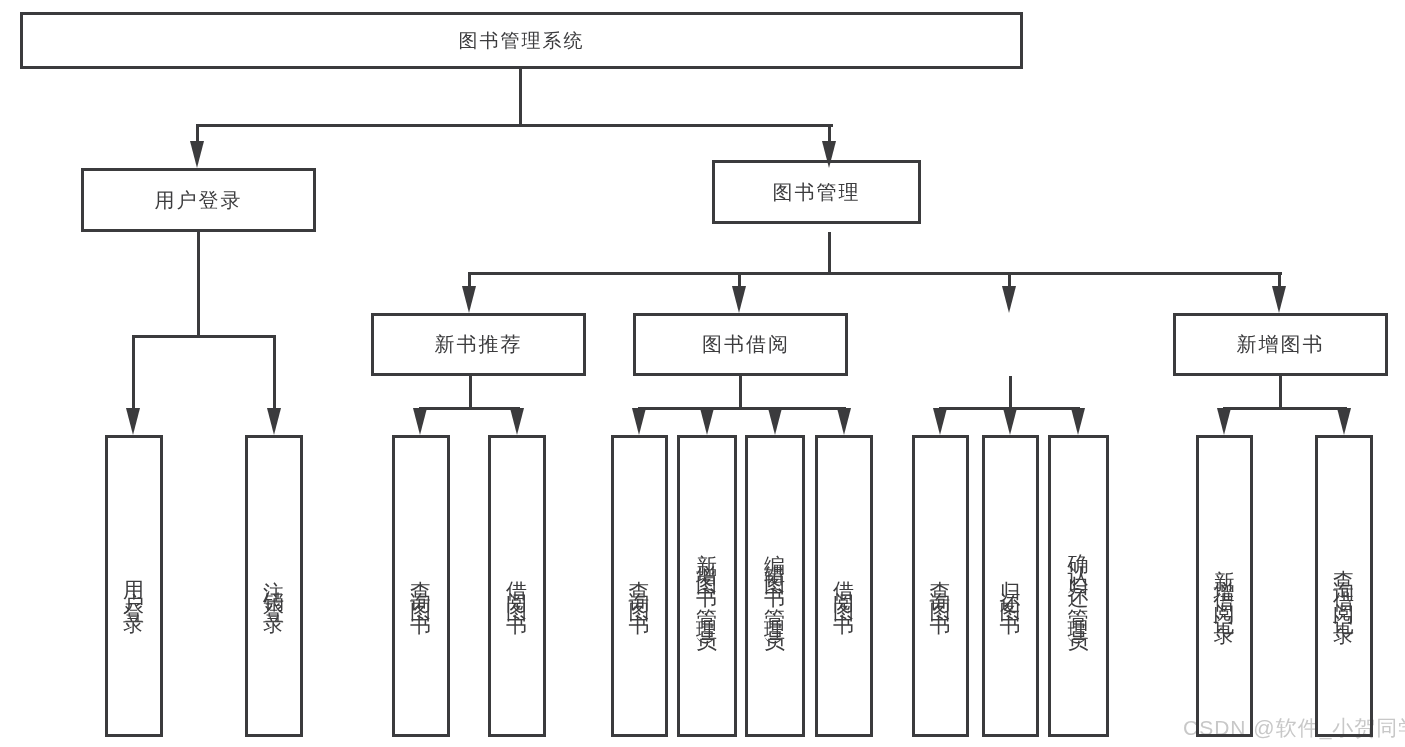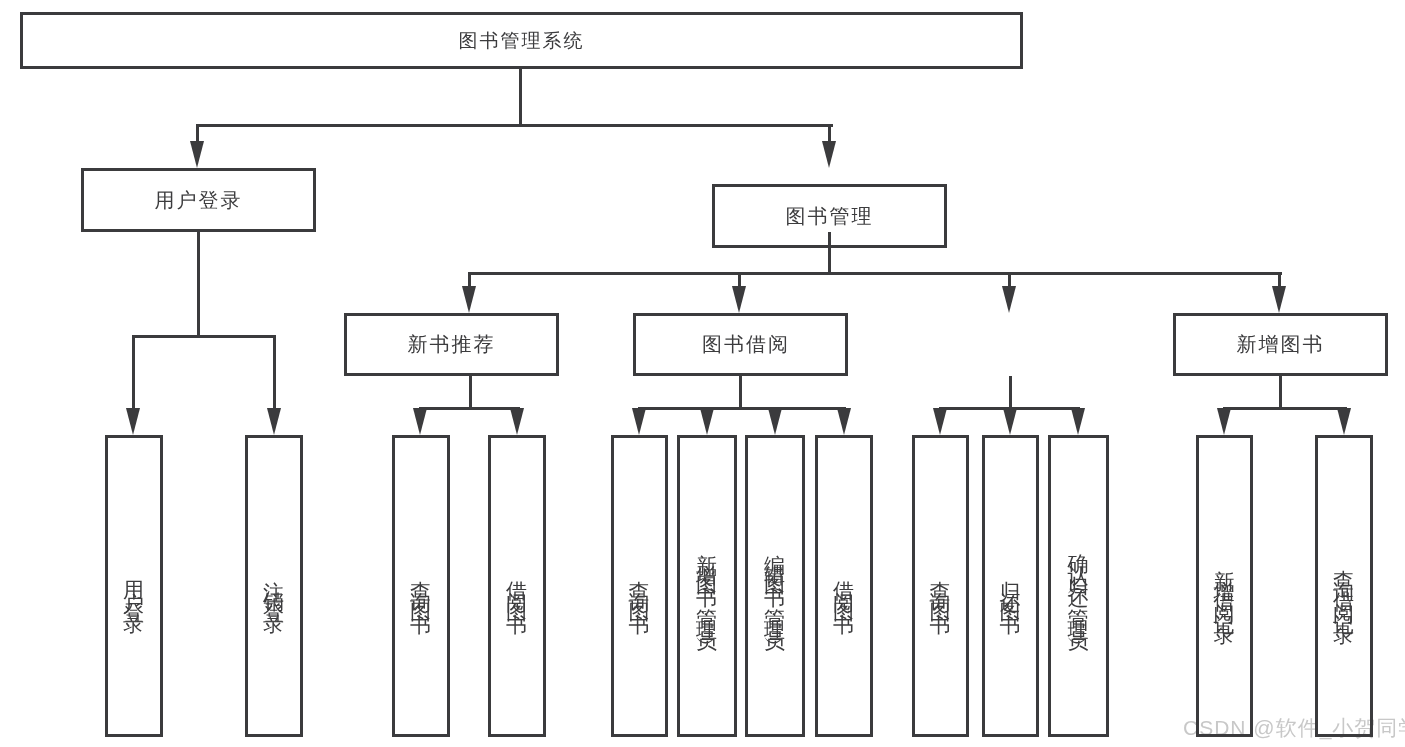--- a/index.html
+++ b/index.html
@@ -83,21 +83,21 @@
   <div class="vline" style="left:519px; top:68px; width:3px; height:59px;"></div>
   <div class="hline" style="left:196px; top:124px; width:637px; height:3px;"></div>
   <div class="vline" style="left:196px; top:124px; width:3px; height:20px;"></div>
   <div class="vline" style="left:828px; top:124px; width:3px; height:20px;"></div>
   <div class="arrow" style="left:190px; top:141px;"></div>
   <div class="arrow" style="left:822px; top:141px;"></div>
 
   <div class="node" style="left:81px; top:168px; width:235px; height:64px;">
     <span class="lbl">用户登录</span>
   </div>
-  <div class="node" style="left:712px; top:184px; width:235px; height:64px;">
+  <div class="node" style="left:712px; top:160px; width:209px; height:64px;">
     <span class="lbl">图书管理</span>
   </div>
 
   <div class="vline" style="left:197px; top:232px; width:3px; height:106px;"></div>
   <div class="hline" style="left:132px; top:335px; width:144px; height:3px;"></div>
   <div class="vline" style="left:132px; top:335px; width:3px; height:76px;"></div>
   <div class="vline" style="left:273px; top:335px; width:3px; height:76px;"></div>
   <div class="arrow" style="left:126px; top:408px;"></div>
   <div class="arrow" style="left:267px; top:408px;"></div>
 
@@ -112,21 +112,21 @@
   <div class="hline" style="left:468px; top:272px; width:814px; height:3px;"></div>
   <div class="vline" style="left:468px; top:272px; width:3px; height:18px;"></div>
   <div class="vline" style="left:738px; top:272px; width:3px; height:18px;"></div>
   <div class="vline" style="left:1008px; top:272px; width:3px; height:18px;"></div>
   <div class="vline" style="left:1278px; top:272px; width:3px; height:18px;"></div>
   <div class="arrow" style="left:462px; top:286px;"></div>
   <div class="arrow" style="left:732px; top:286px;"></div>
   <div class="arrow" style="left:1002px; top:286px;"></div>
   <div class="arrow" style="left:1272px; top:286px;"></div>
 
-  <div class="node" style="left:344px; top:313px; width:215px; height:63px;">
+  <div class="node" style="left:371px; top:313px; width:215px; height:63px;">
     <span class="lbl">新书推荐</span>
   </div>
   <div class="node" style="left:633px; top:313px; width:215px; height:63px;padding-left:11px;">
     <span class="lbl">图书借阅</span>
   </div>
   <div class="node" style="left:1173px; top:313px; width:215px; height:63px;">
     <span class="lbl">新增图书</span>
   </div>
 
   <div class="vline" style="left:469px; top:376px; width:3px; height:34px;"></div>

